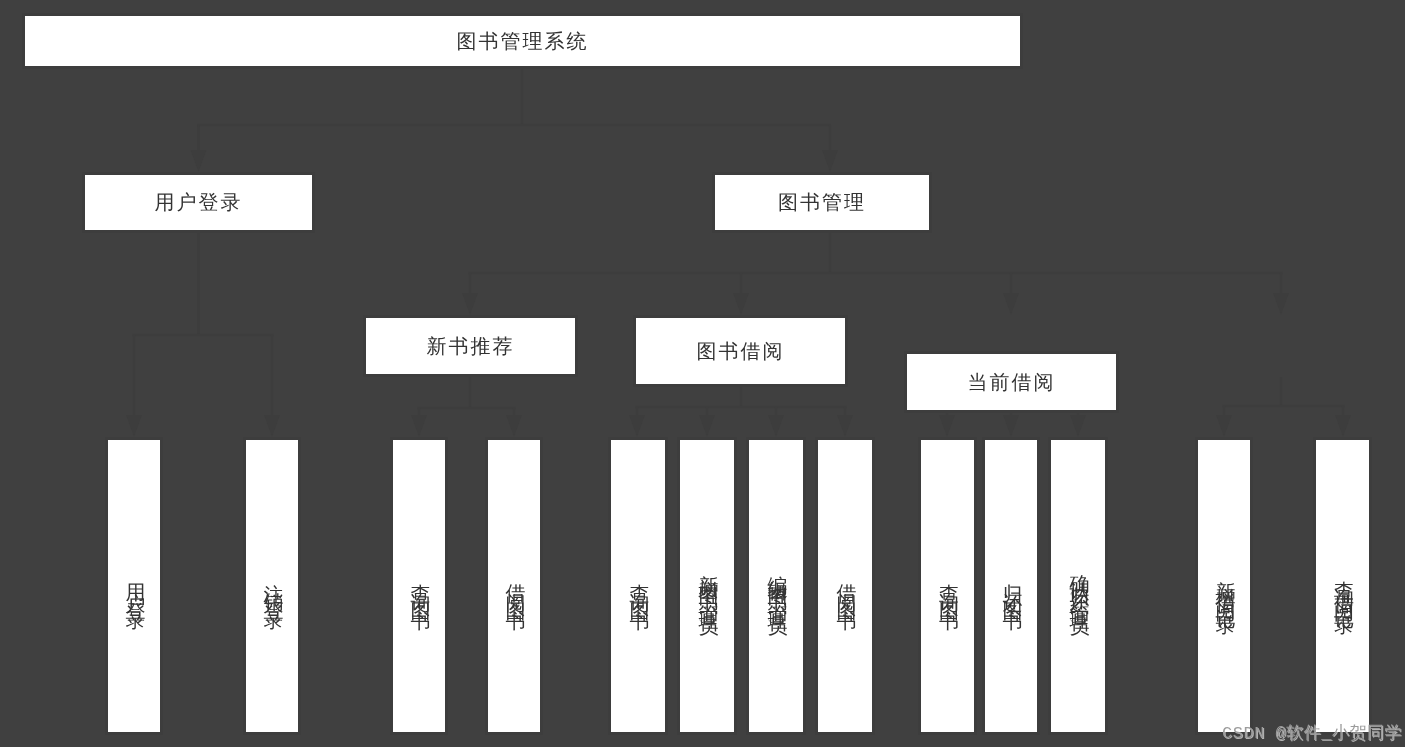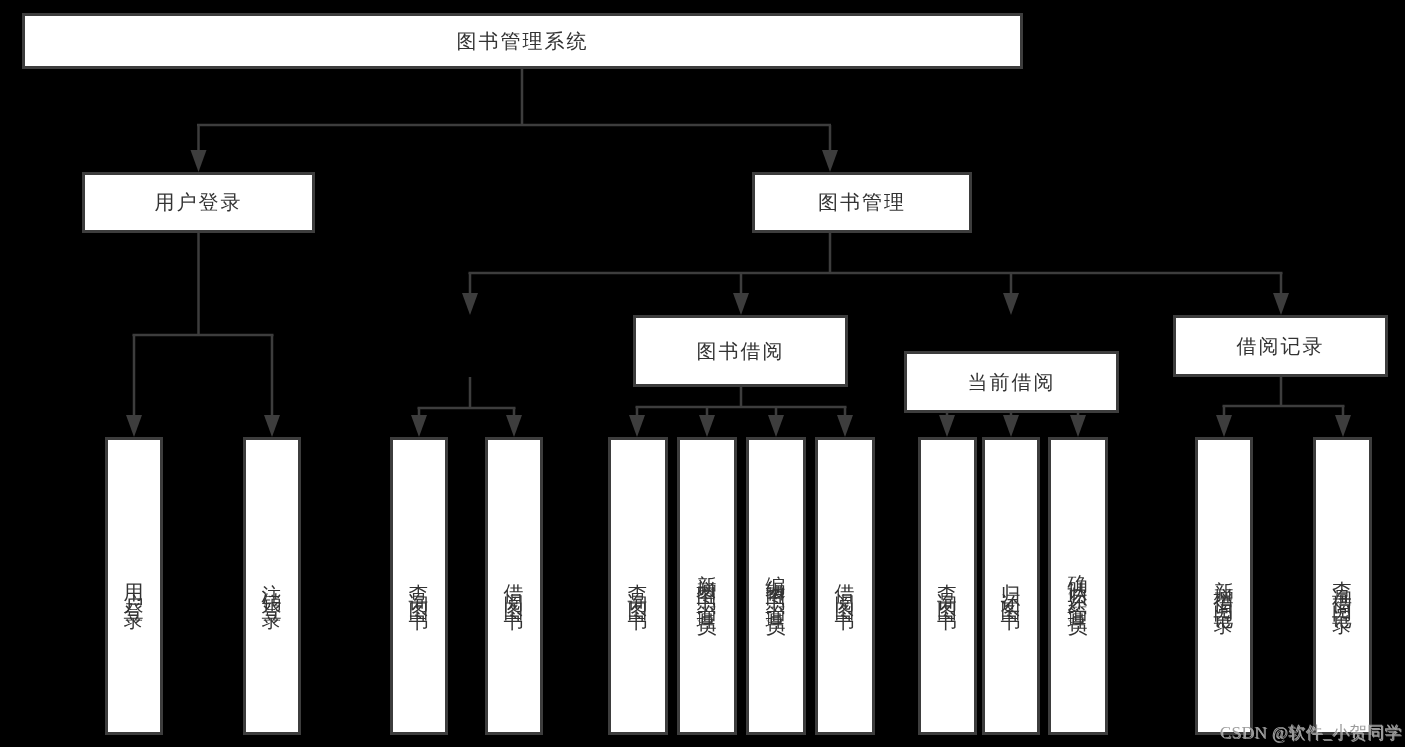--- a/index.html
+++ b/index.html
@@ -1,21 +1,21 @@
 <!DOCTYPE html>
 <html><head>
 <meta charset="utf-8">
 <style>
   html, body { margin: 0; padding: 0; background: #ffffff; }
   #stage {
     position: relative;
     width: 1405px;
     height: 747px;
-    background: #000000;
-    font-family: Liberation Serif, serif;
+    background: #404040;
+    font-family: Liberation Mono, monospace;
     overflow: hidden;
   }
   #connectors {
     position: absolute;
     left: 0; top: 0;
     pointer-events: none;
   }
   .node {
     position: absolute;
     box-sizing: border-box;
@@ -115,25 +115,25 @@
       <polygon points="1003,415 1019,415 1011,437"></polygon>
       <polygon points="1070,415 1086,415 1078,437"></polygon>
       <polygon points="1216,415 1232,415 1224,437"></polygon>
       <polygon points="1335,415 1351,415 1343,437"></polygon>
     </g>
   </svg>
 
   <div class="node" style="left:22px; top:13px; width:1001px; height:56px;">图书管理系统</div>
 
   <div class="node" style="left:82px; top:172px; width:233px; height:61px;">用户登录</div>
-  <div class="node" style="left:752px; top:172px; width:220px; height:61px;">图书管理</div>
+  <div class="node" style="left:712px; top:172px; width:220px; height:61px;">图书管理</div>
 
+  <div class="node" style="left:363px; top:315px; width:215px; height:62px;">新书推荐</div>
   <div class="node" style="left:633px; top:315px; width:215px; height:72px;">图书借阅</div>
   <div class="node" style="left:904px; top:315px; width:215px; height:62px;margin-top:36px;">当前借阅</div>
-  <div class="node" style="left:1173px; top:315px; width:215px; height:62px;">借阅记录</div>
 
   <div class="node vnode" style="left:105px; top:437px; width:58px; height:298px;">用户登录</div>
   <div class="node vnode" style="left:243px; top:437px; width:58px; height:298px;">注销登录</div>
 
   <div class="node vnode" style="left:390px; top:437px; width:58px; height:298px;">查询图书</div>
   <div class="node vnode" style="left:485px; top:437px; width:58px; height:298px;">借阅图书</div>
 
   <div class="node vnode" style="left:608px; top:437px; width:60px; height:298px;">查询图书</div>
   <div class="node vnode" style="left:677px; top:437px; width:60px; height:298px; letter-spacing:6px;">新增图书（管理员）</div>
   <div class="node vnode" style="left:746px; top:437px; width:60px; height:298px; letter-spacing:6px;">编辑图书（管理员）</div>

